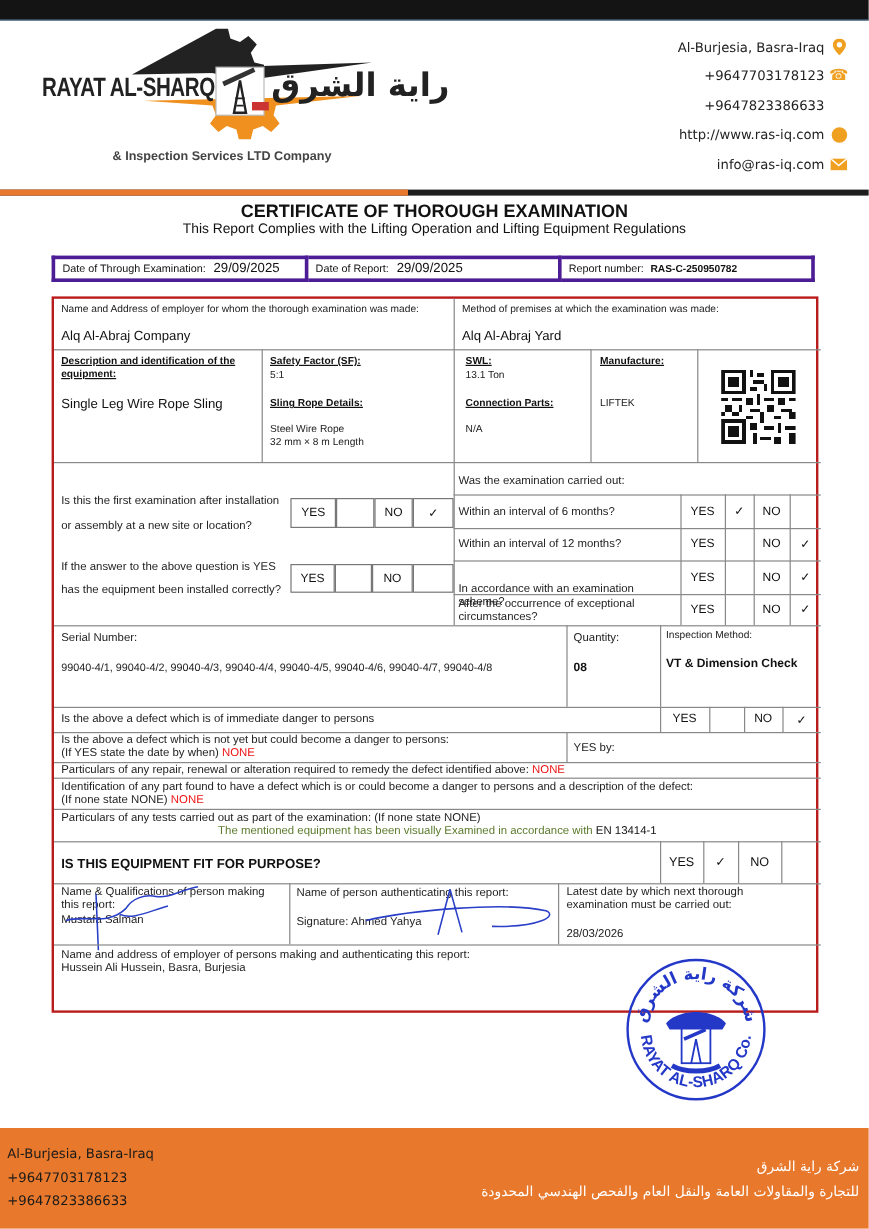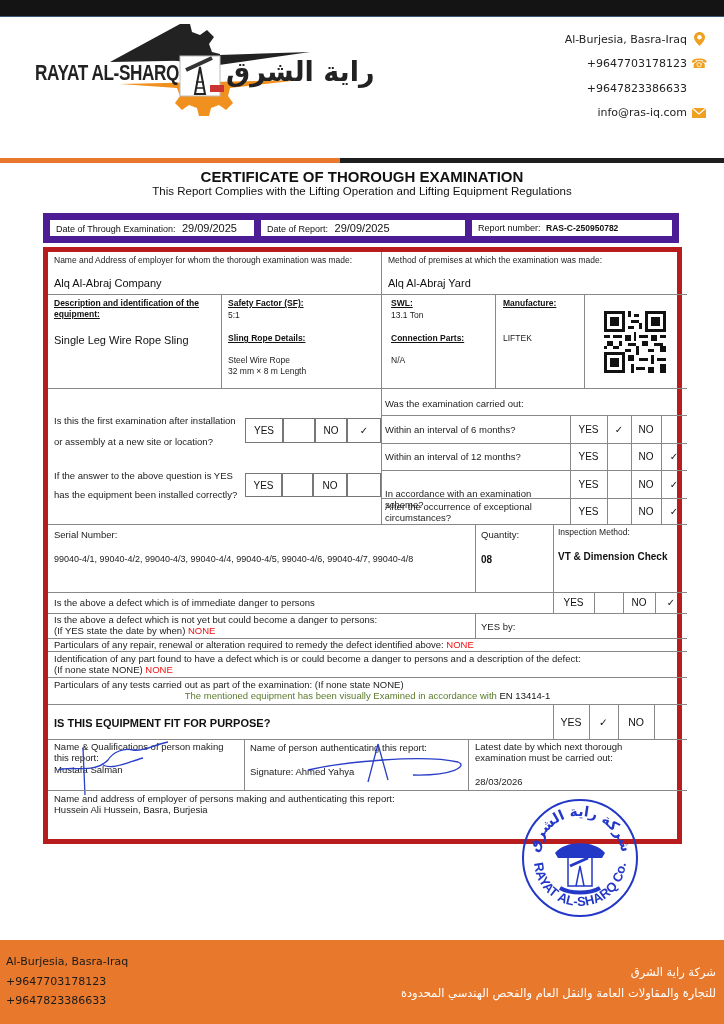--- a/index.html
+++ b/index.html
@@ -19,28 +19,28 @@
   .contact-row .ic { width: 14px; height: 14px; display: inline-flex; align-items: center; justify-content: center; color: #f0a020; font-size: 13px; }
   .globe { width: 13px; height: 13px; border-radius: 50%; background: #f0a020; }
 
   .divider { position: absolute; left: 0; top: 158px; height: 5px; width: 724px; background: #1e1e1e; }
   .divider .orange { position: absolute; left: 0; top: 0; width: 340px; height: 5px; background: #e8792c; }
 
   .title { position: absolute; left: 0; top: 168px; width: 724px; text-align: center; font-weight: bold; font-size: 15px; color: #111; }
   .subtitle { position: absolute; left: 0; top: 185px; width: 724px; text-align: center; font-size: 11.5px; color: #111; }
 
   table { border-collapse: collapse; }
-  td { border: 7px solid #4c1d95; vertical-align: top; font-size: 9px; padding: 2px 6px; }
+  td { border: 3px solid #4c1d95; vertical-align: top; font-size: 9px; padding: 2px 6px; }
 
   .datebar { position: absolute; left: 43px; top: 213px; width: 636px; height: 22px; }
   .datebar td { vertical-align: middle; font-size: 9px; }
   .datebar .val { font-size: 11px; margin-left: 4px; }
   .datebar .rep { font-size: 8.5px; font-weight: bold; margin-left: 3px; }
 
-  .main { position: absolute; left: 43px; top: 247px; width: 639px; border: 5px solid #b91c1c; }
+  .main { position: absolute; left: 43px; top: 247px; width: 639px; border: 2px solid #b91c1c; }
   .cell { position: absolute; }
   .line-h { position: absolute; height: 1px; background: #888; }
   .line-v { position: absolute; width: 1px; background: #888; }
   .small { font-size: 8.5px; color: #222; }
   .body { font-size: 11px; color: #111; }
   .bold-u { font-weight: bold; text-decoration: underline; font-size: 8.5px; }
   .box { position: absolute; border: 1px solid #777; display: flex; align-items: center; justify-content: center; font-size: 10px; }
   .red { color: #e11; }
   .green { color: #5b7a2c; }
 
@@ -66,39 +66,46 @@
     <line x1="156" y1="48" x2="182" y2="36" stroke="#333" stroke-width="4"></line>
     <path d="M165 72 L170 45 L175 72 Z" fill="none" stroke="#222" stroke-width="2"></path>
     <line x1="166" y1="60" x2="174" y2="60" stroke="#222" stroke-width="1.5"></line>
     <line x1="167" y1="66" x2="173" y2="66" stroke="#222" stroke-width="1.5"></line>
     <rect x="180" y="63" width="14" height="7" fill="#c33"></rect>
   </svg>
   <div class="logo-en">RAYAT AL-SHARQ</div>
   <div class="logo-ar">راية الشرق</div>
 </div>
 <div class="tagline">
+  <div>&amp; Inspection Services LTD Company</div>
 </div>
 
 <div class="contact">
   <div class="contact-row">
     <span>Al-Burjesia, Basra-Iraq</span>
     <span class="ic">
       <svg width="11" height="14" viewBox="0 0 11 14">
           <path d="M5.5 0 C2.5 0 0 2.4 0 5.3 C0 9 5.5 14 5.5 14 S11 9 11 5.3 C11 2.4 8.5 0 5.5 0Z" fill="#f0a020"></path>
           <circle cx="5.5" cy="5.3" r="2.2" fill="#fff"></circle>
         </svg>
     </span>
   </div>
   <div class="contact-row">
     <span>+9647703178123</span>
     <span class="ic">☎</span>
   </div>
   <div class="contact-row">
     <span>+9647823386633</span>
     <span class="ic"></span>
+  </div>
+  <div class="contact-row">
+    <span>http://www.ras-iq.com</span>
+    <span class="ic">
+        <span class="globe"></span>
+      </span>
   </div>
   <div class="contact-row">
     <span>info@ras-iq.com</span>
     <span class="ic">
       <svg width="14" height="10" viewBox="0 0 14 10">
           <rect width="14" height="10" fill="#f0a020"></rect>
           <path d="M0 0 L7 6 L14 0" stroke="#fff" stroke-width="1.2" fill="none"></path>
         </svg>
     </span>
   </div>

